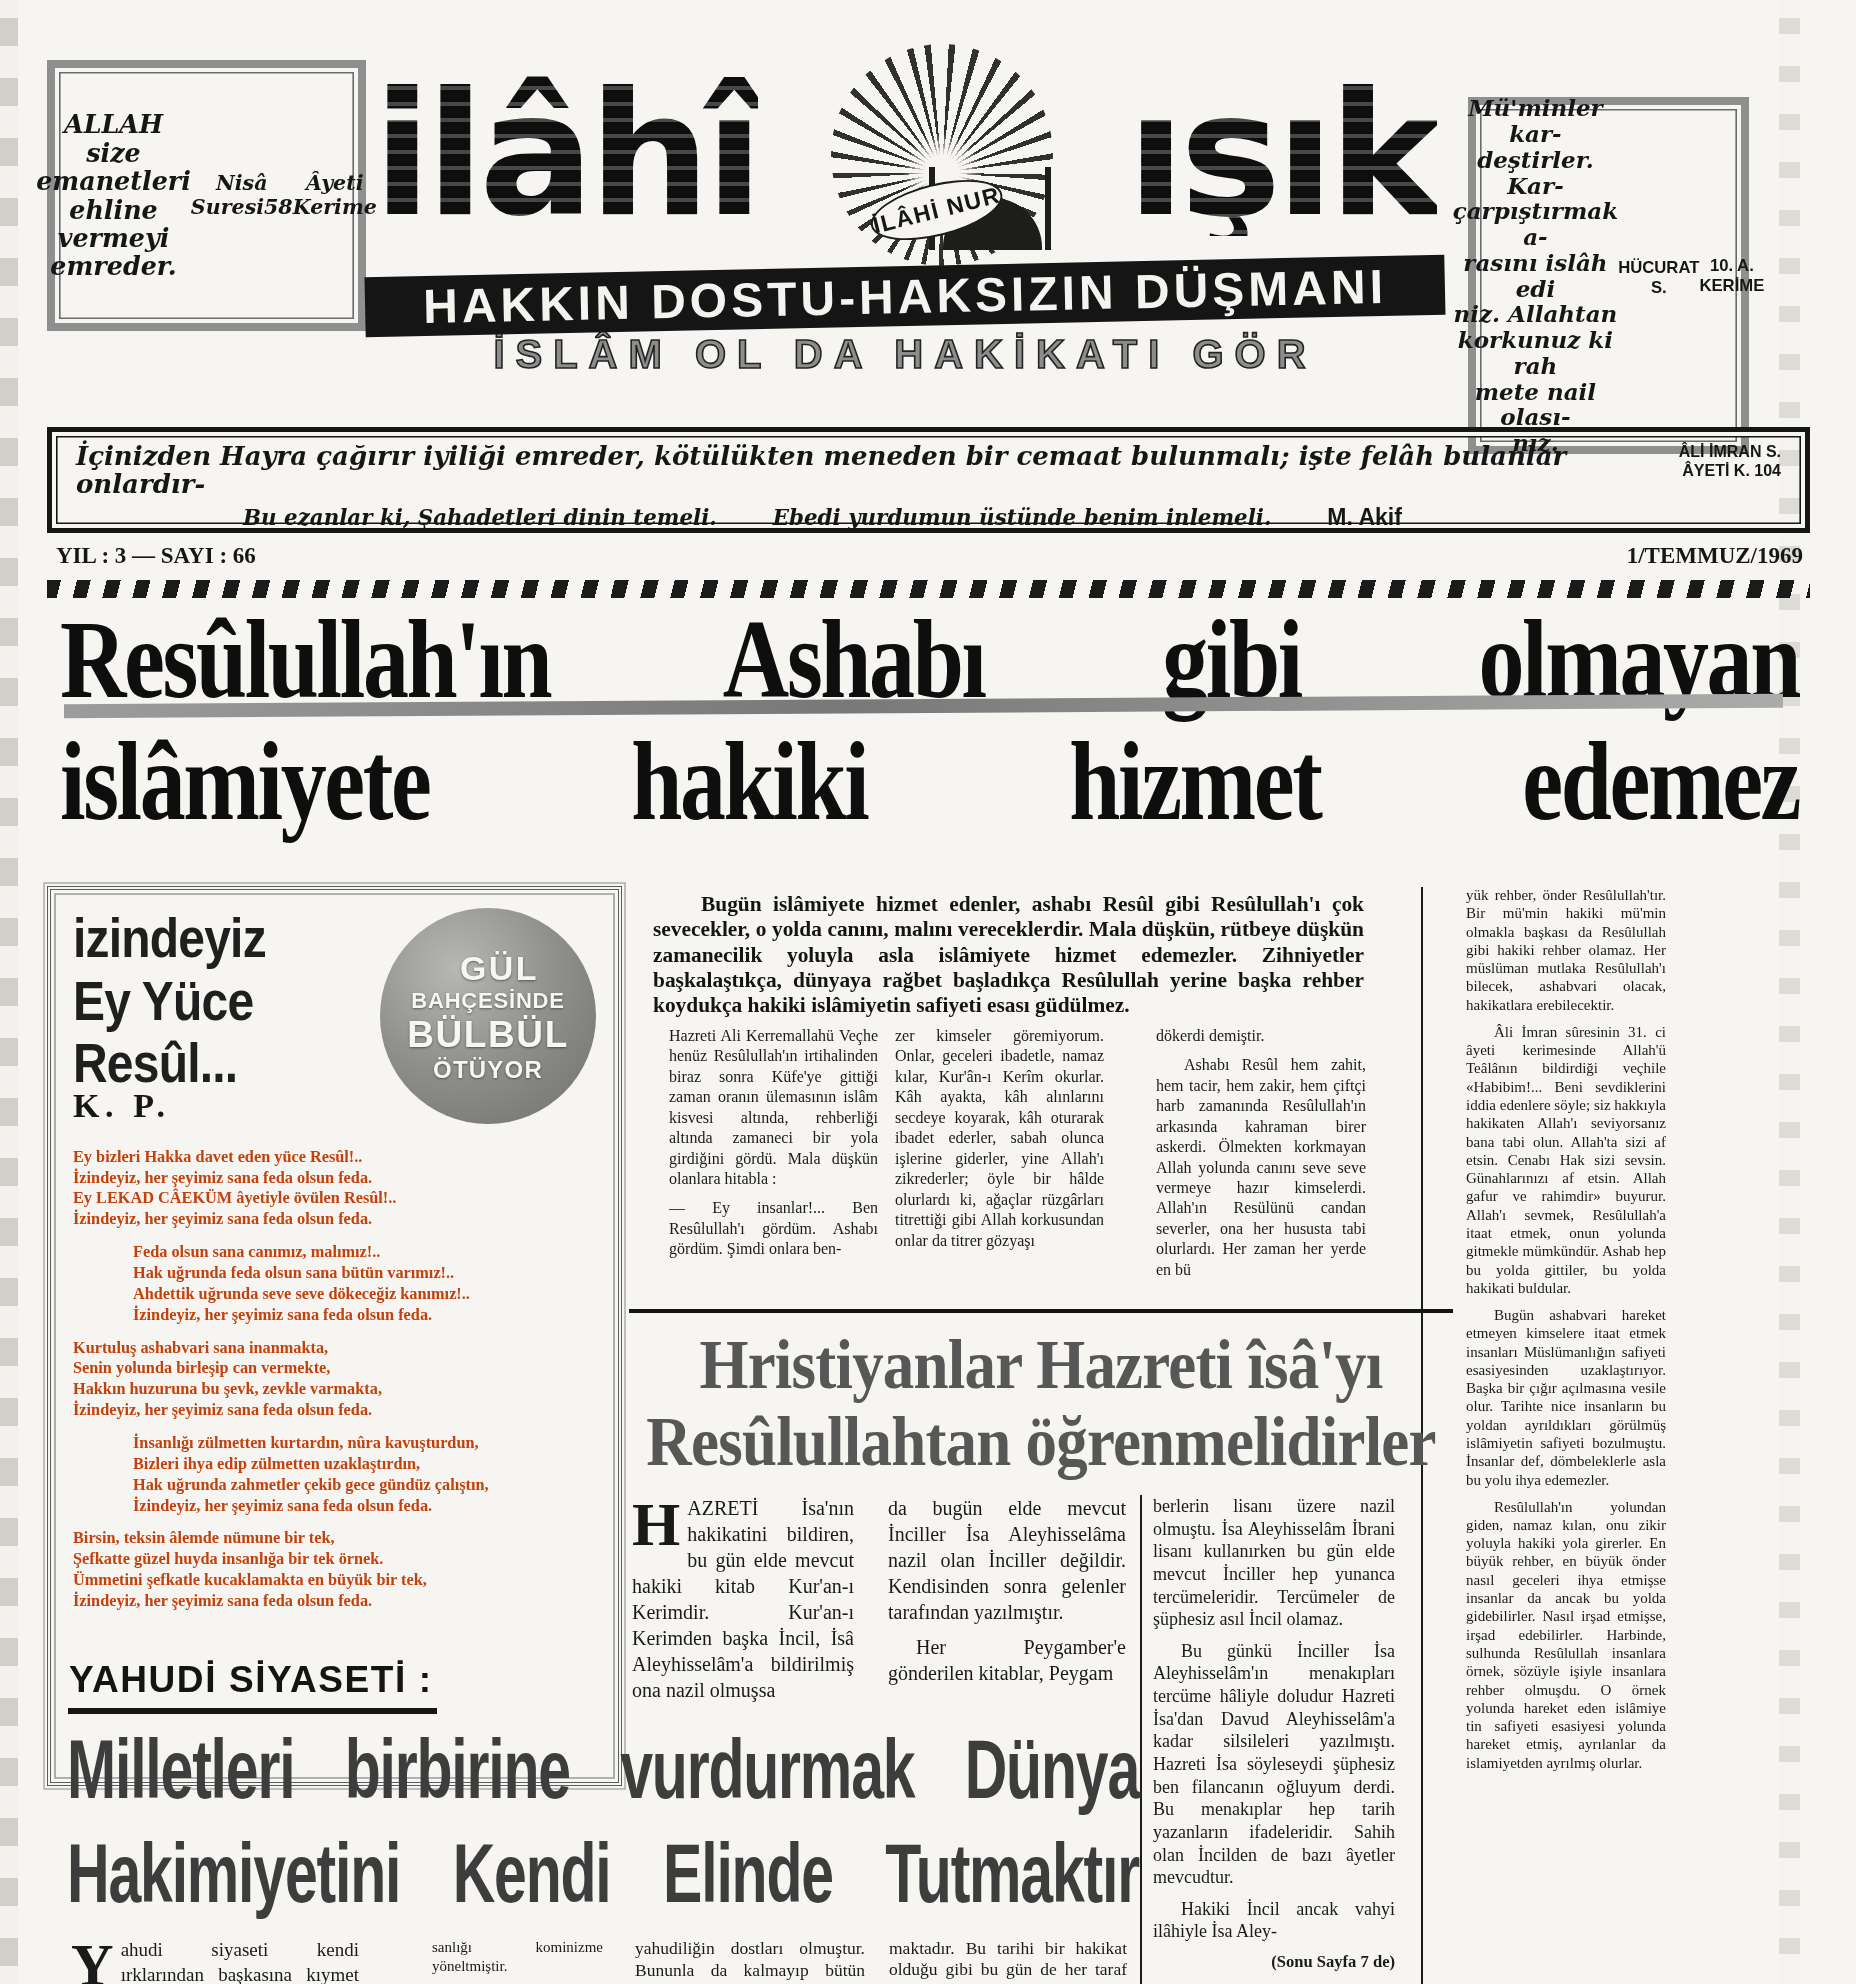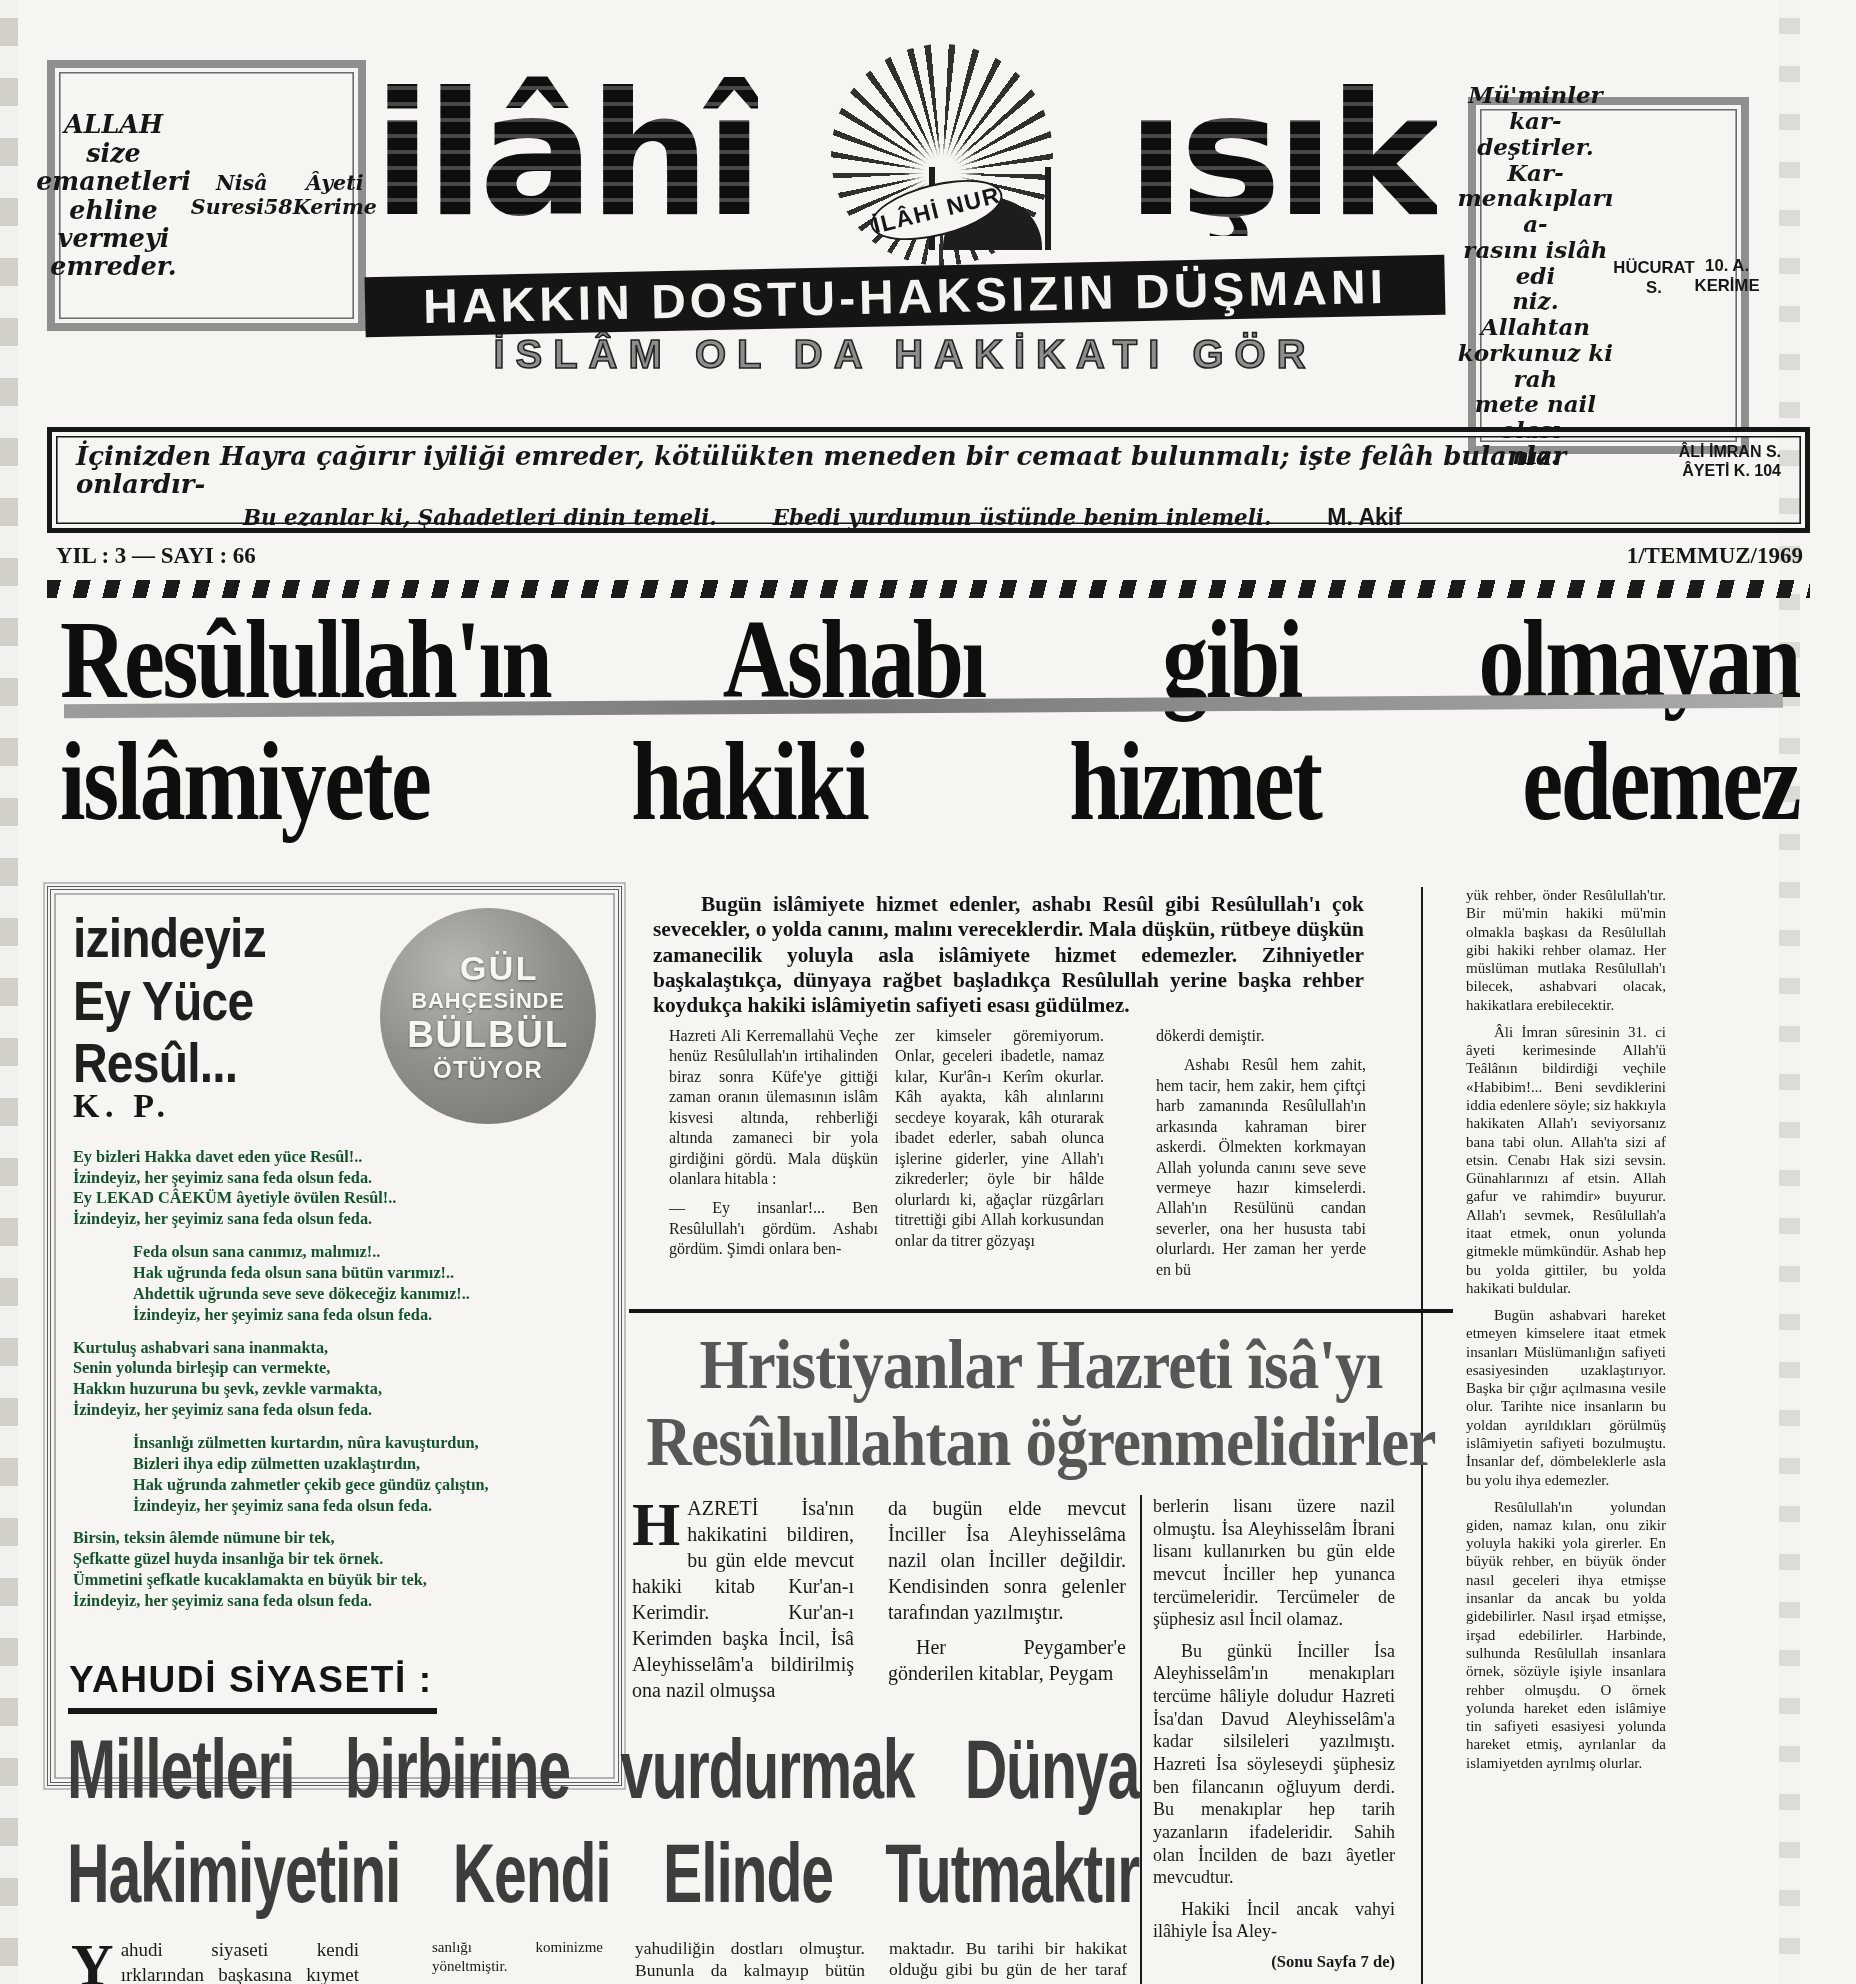--- a/index.html
+++ b/index.html
@@ -76,21 +76,21 @@
   .poem-title{font-family:"Liberation Sans",sans-serif;font-weight:700;font-size:48px;line-height:1.12;
     color:#1f1f1f;transform:scaleY(1.15);transform-origin:top left;letter-spacing:-0.8px;}
   .poem-sig{font-family:"Liberation Serif",serif;font-weight:700;font-size:34px;letter-spacing:5.6px;margin-top:18px;}
   .emblem{width:216px;height:216px;border-radius:50%;flex:0 0 auto;margin-left:auto;
     background:radial-gradient(circle at 35% 28%,#b7b7b4,#8f8f8c 48%,#6f6f6c);
     display:flex;flex-direction:column;align-items:center;justify-content:center;color:#f7f6f2;
     font-family:"Liberation Sans",sans-serif;font-weight:700;text-align:center;
     text-shadow:0 1.2px 2.4px rgba(0,0,0,.45);}
   .emblem .e1{font-size:34px;letter-spacing:2.4px;margin-left:23px;} .emblem .e2{font-size:22px;letter-spacing:0.8px;}
   .emblem .e3{font-size:37px;letter-spacing:1.6px;} .emblem .e4{font-size:24px;letter-spacing:1.2px;}
-  .poem-lines{margin-top:21.4px;font-weight:700;font-size:16.3px;line-height:1.28;color:#14532d;}
+  .poem-lines{margin-top:21.4px;font-weight:700;font-size:16.3px;line-height:1.28;color:#c2410c;}
   .poem-line{margin:0;} .poem-line.ind{padding-left:60px;} .poem-line.gap{margin-top:12px;}
 
   
   .bodycol{text-align:justify;color:#1a1a1a;}
   .bodycol p{margin:0 0 8.7px 0;}
   .bodycol p.ind{text-indent:28px;}
   .lead{font-weight:700;font-size:21.4px;line-height:1.18;text-align:justify;text-indent:48px;color:#141414;}
   .dc::first-letter{float:left;font-size:3.1em;line-height:.82;padding:4px 7.1px 0 0;font-weight:700;}
   .note{font-weight:700;text-align:right;font-size:.92em;}
   .vrule{background:#1b1b1b;width:2px;}
@@ -142,21 +142,21 @@
     </div>
     <div class="banner">HAKKIN DOSTU-HAKSIZIN DÜŞMANI</div>
     <div class="subbanner">İSLÂM OL DA HAKİKATI GÖR</div>
   </div>
 
   <div class="abs side-box" style="left:1468px;top:97px;width:265px;height:341px;">
     <div>
 
     <div class="script-line" style="font-size:23px;">Mü'minler kar-</div>
         <div class="script-line" style="font-size:23px;">deştirler. Kar-</div>
-        <div class="script-line" style="font-size:23px;">menakıpları a-</div>
+        <div class="script-line" style="font-size:23px;">çarpıştırmak a-</div>
         <div class="script-line" style="font-size:23px;">rasını islâh edi</div>
         <div class="script-line" style="font-size:23px;">niz. Allahtan</div>
         <div class="script-line" style="font-size:23px;">korkunuz ki rah</div>
         <div class="script-line" style="font-size:23px;">mete nail olası-</div>
         <div class="script-line" style="font-size:23px;">nız.</div>
       </div>
     <div class="src" style="font-size:16.7px;margin-top:4px;">HÜCURAT S.</div>
     <div class="src" style="font-size:16.7px;">10. A. KERİME</div>
   </div>
 

